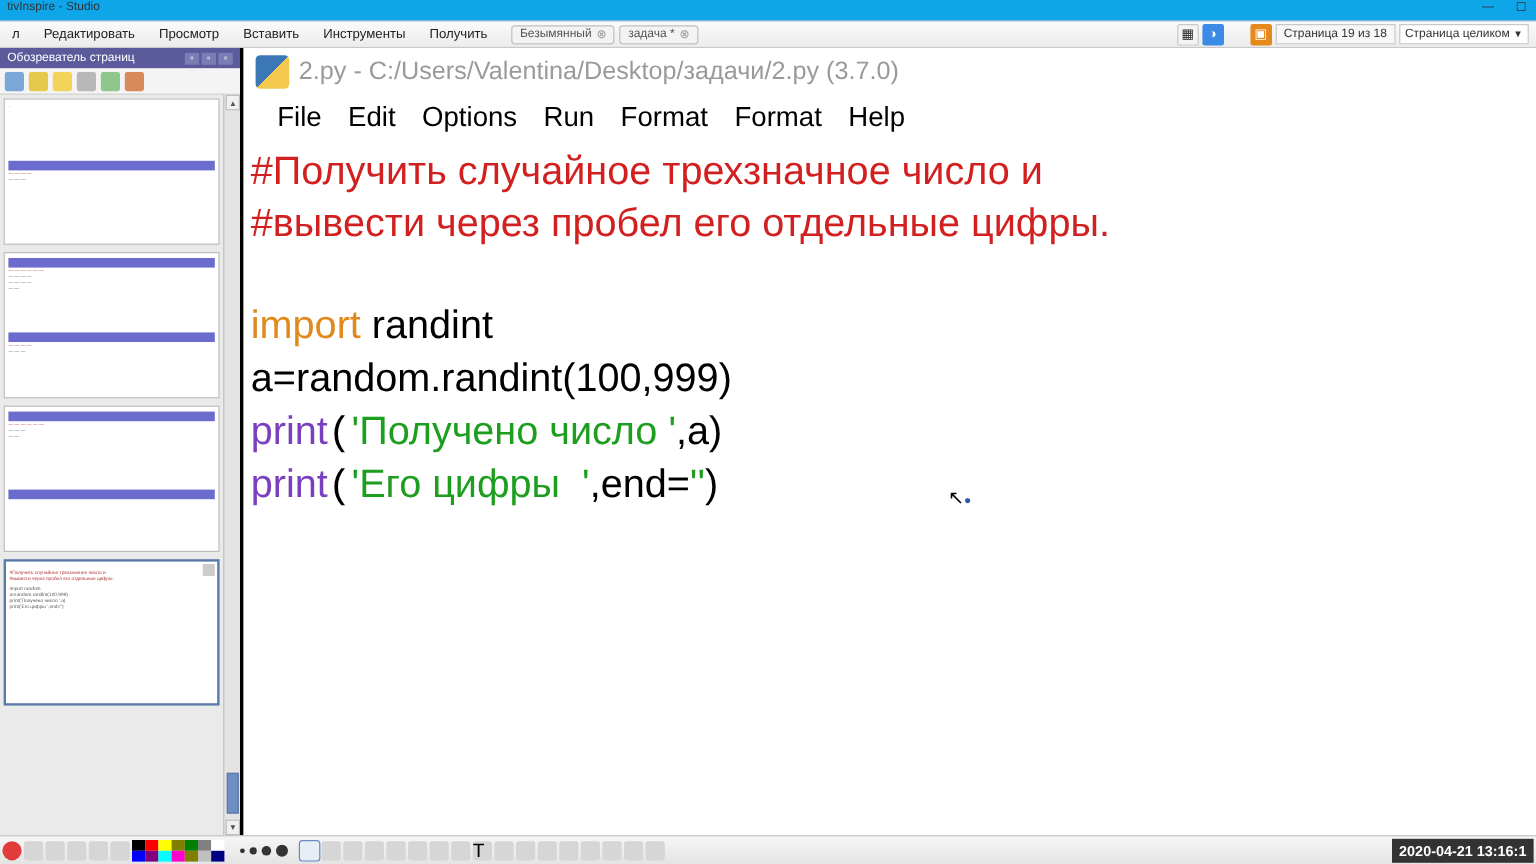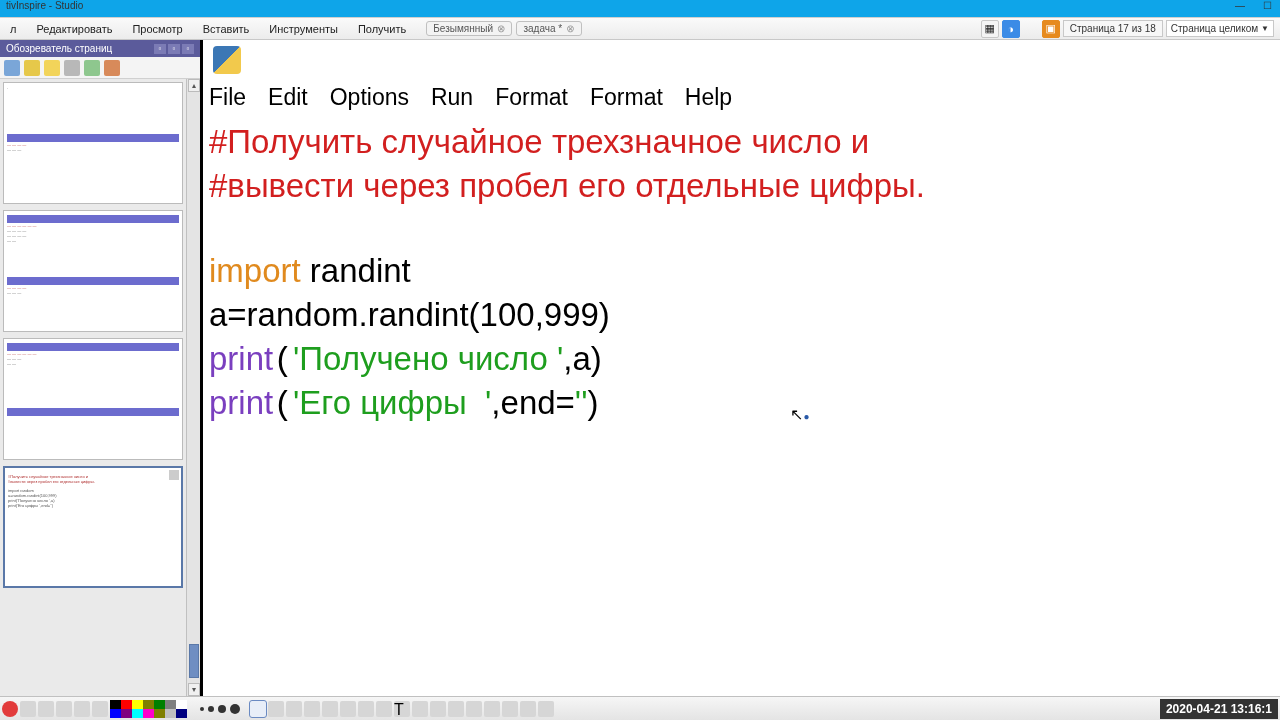--- a/index.html
+++ b/index.html
@@ -48,21 +48,21 @@
 .thumb .redtxt { font-size:4px; color:#b03030; line-height:5px; }
 .thumb .bktxt { font-size:4px; color:#555; line-height:5px; }
 .thumb.selected { border:2px solid #5a78a8; }
 .thumb .corner { position:absolute; right:2px; top:2px; width:10px; height:10px; background:#ccc;}
 
 
 .idle { flex:1; background:#fff; display:flex; flex-direction:column; }
 .idle-title { display:flex; align-items:center; gap:8px; padding:6px 10px; }
 .idle-title .pyicon { width:28px; height:28px; border-radius:4px; background:linear-gradient(135deg,#3b77b5 50%,#f2c94c 50%); }
 .idle-title .ttxt { font-size:21px; color:#9a9a9a; }
-.idle-menu { display:flex; gap:22px; padding:4px 14px 6px 6px; font-family:"Times New Roman",serif; font-size:23px; color:#000; }
+.idle-menu { display:flex; gap:22px; padding:4px 14px 6px 28px; font-family:"Times New Roman",serif; font-size:23px; color:#000; }
 .code { padding:4px 6px; font-family:"Courier New",monospace; font-size:33px; line-height:41px; white-space:pre; }
 .c-comment{color:#d21f1f;} .c-kw{color:#e08a1e;} .c-fn{color:#7a3fbf;margin-top:20px;} .c-str{color:#1e9e1e;}
 .cursor-ptr { position:absolute; }
 
 
 .bottombar { position:absolute; left:0; right:0; bottom:0; height:24px; background:linear-gradient(#f6f6f6,#e4e4e4); border-top:1px solid #c0c0c0; display:flex; align-items:center; padding:0 2px; gap:2px; }
 .bottombar .bic { width:16px; height:16px; background:#d6d6d6; border-radius:2px; display:inline-block; }
 .bottombar .round { border-radius:50%; }
 .palette { display:flex; }
 .palette .pc { width:11px; height:9px; }
@@ -104,21 +104,21 @@
     <div class="tab">
       <span>задача *</span>
       <span class="close">⊗</span>
     </div>
   </div>
   <div class="right-controls">
     <span class="ic">▦</span>
     <span class="ic blue">◑</span>
     <span style="width:16px"></span>
     <span class="ic orange">▣</span>
-    <span class="page-ind">Страница 17 из 18</span>
+    <span class="page-ind">Страница 19 из 18</span>
     <span class="page-sel">
       <span>Страница целиком</span>
       <span class="chev">▼</span>
     </span>
   </div>
 </div>
 
 <div class="workarea">
 
   <div class="sidebar">
@@ -176,20 +176,21 @@
         <div class="sbbtn up">▴</div>
         <div class="sbthumb"></div>
         <div class="sbbtn dn">▾</div>
       </div>
     </div>
   </div>
 
   <div class="idle">
     <div class="idle-title">
       <div class="pyicon"></div>
+      <div class="ttxt">2.py - C:/Users/Valentina/Desktop/задачи/2.py (3.7.0)</div>
     </div>
     <div class="idle-menu">
       <span>File</span>
       <span>Edit</span>
       <span>Options</span>
       <span>Run</span>
       <span>Format</span>
       <span>Format</span>
       <span>Help</span>
     </div>

